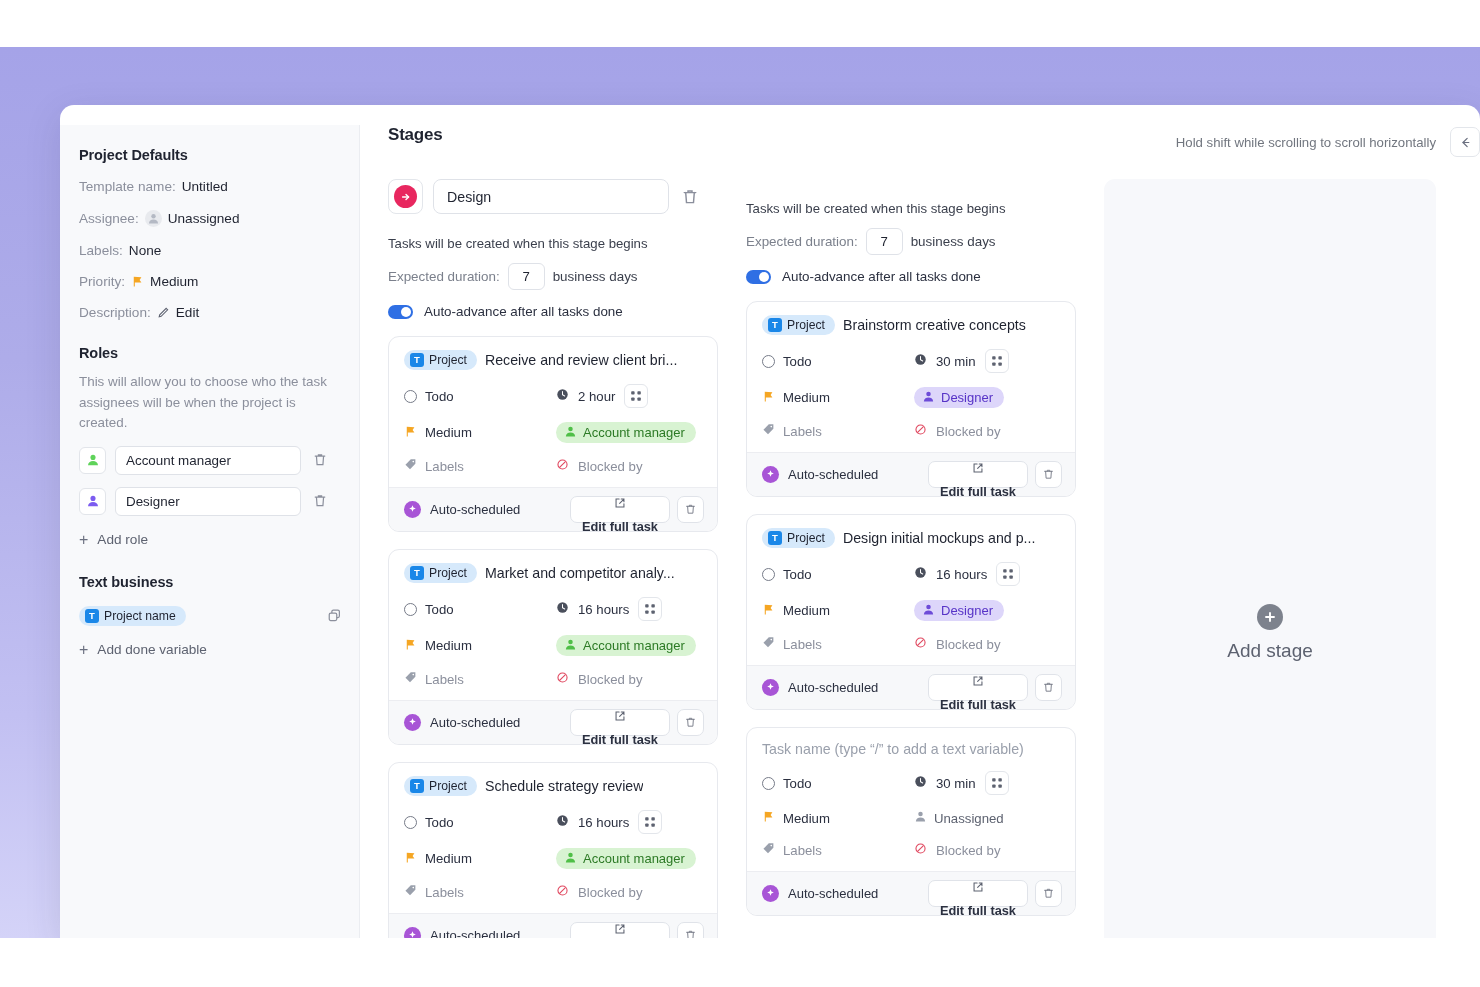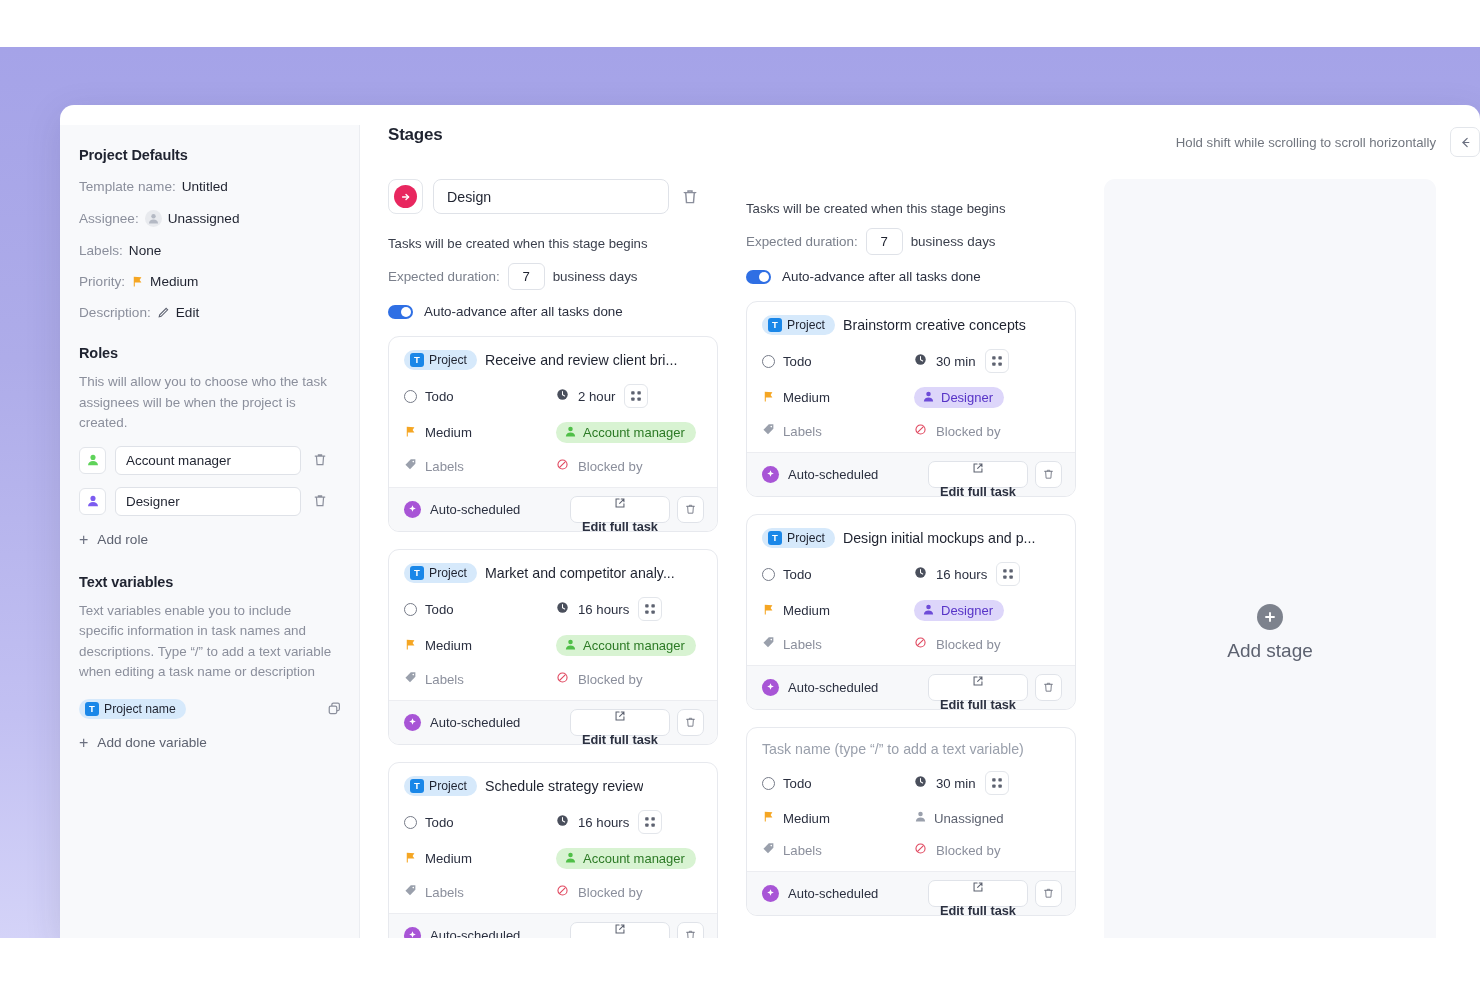--- a/index.html
+++ b/index.html
@@ -278,22 +278,21 @@
                 <path d="M3.6 4.6h10.8M7.2 4.6V3.2h3.6v1.4M5 4.6l.7 9.5h6.6l.7-9.5"></path>
               </svg>
             </button>
           </div>
         </div>
       <div class="add-link">
         <span class="plus-glyph">+</span>
         <span>Add role</span>
       </div>
 
-      <div class="side-h tv">Text variables</div>
-      <div class="side-p">Text variables enable you to include specific information in task names and descriptions. Type “/” to add a text variable when editing a task name or description</div>
+      <div class="side-h tv">Text business</div>
 
       <div class="tv-pill-row">
         <span class="tv-pill">
           <span class="t-badge">T</span>
           <span>Project name</span>
         </span>
         <span style="flex:1"></span>
         <button class="icon-btn">
           <svg width="15" height="15" viewBox="0 0 16 16" fill="none" stroke="#8b8f9c" stroke-width="1.3">
             <rect x="5.2" y="2.2" width="8" height="8" rx="1.6"></rect>

